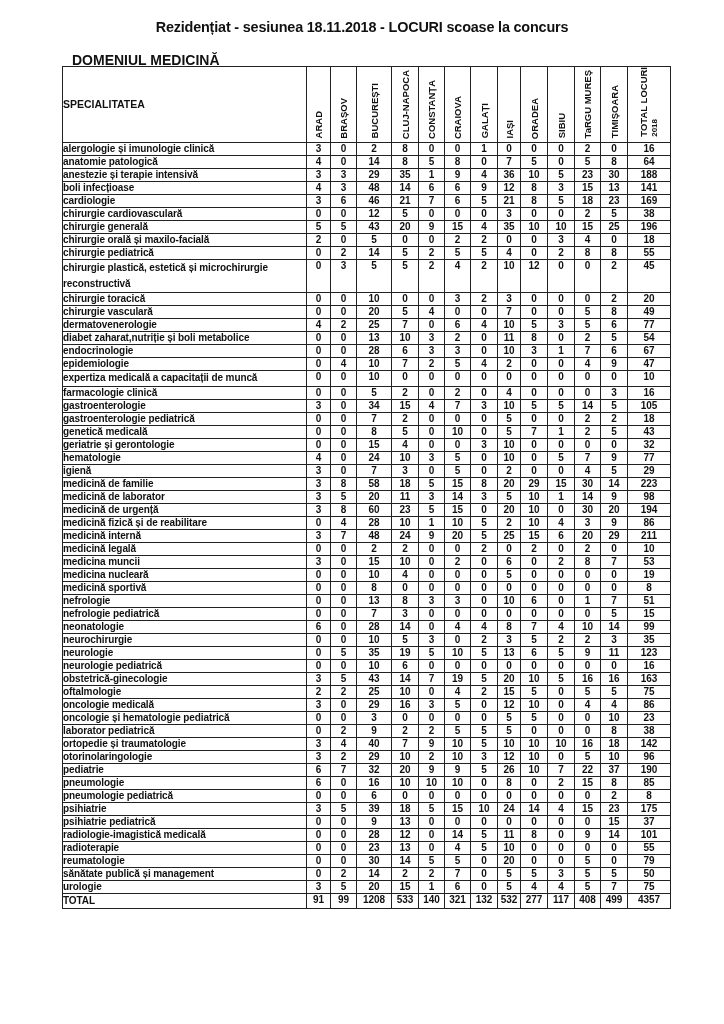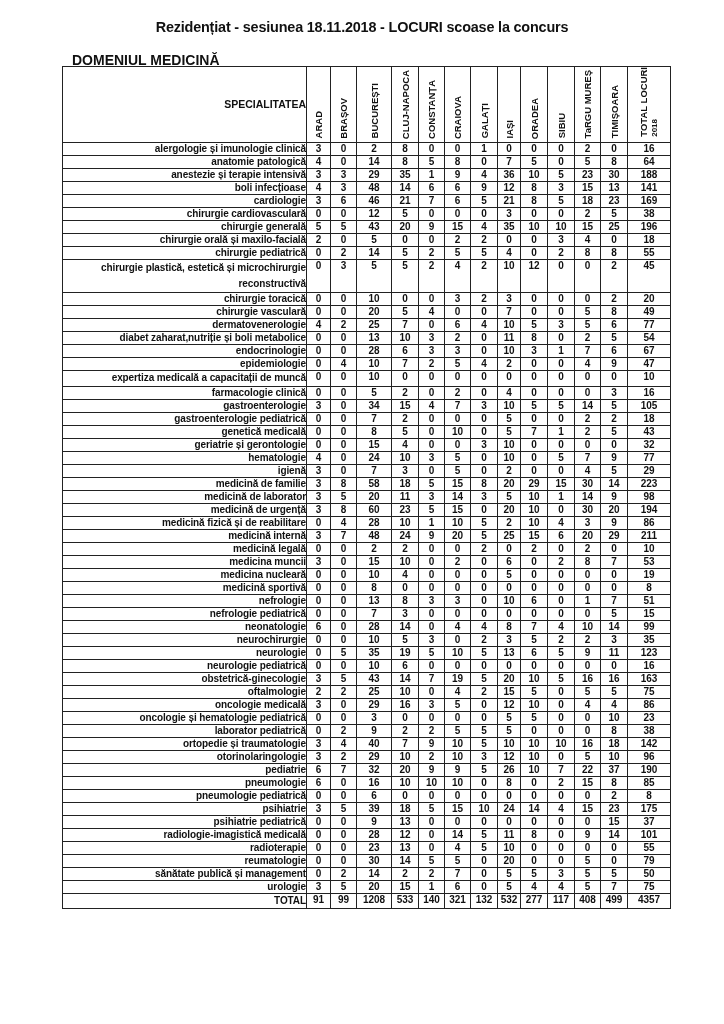--- a/index.html
+++ b/index.html
@@ -7,27 +7,27 @@
          font-family: "Liberation Sans", sans-serif; color: #111; }
   .title { position: absolute; left: 0; width: 724px; top: 18px; text-align: center;
            font-family: "Liberation Sans", sans-serif; font-weight: bold; font-size: 15.5px;
            letter-spacing: -0.2px; transform: scaleX(0.93); }
   .domain { position: absolute; left: 63px; top: 52px; font-weight: bold; font-size: 14px; margin-left: 9px; }
   table.grid { position: absolute; left: 62px; top: 66px; width: 609px;
                border-collapse: collapse; table-layout: fixed;
                border: 1.6px solid #111; }
   table.grid td, table.grid th { border: 1px solid #222; padding: 0; }
   th { font-size: 9.5px; font-weight: bold; }
-  th.spec { height: 74px; text-align: right; vertical-align: middle; font-size: 10.5px; }
+  th.spec { height: 74px; text-align: left; vertical-align: middle; font-size: 10.5px; }
   th.city { vertical-align: bottom; height: 74px; position: relative; }
   th.city .v { display: block; writing-mode: vertical-rl; transform: rotate(180deg);
                white-space: nowrap; margin: 0 auto 3px auto; font-size: 9.5px; line-height: 11px; }
   td { font-size: 10px; line-height: 12px; height: 12px; }
   td.name { padding-left: 2px; font-weight: bold; letter-spacing: -0.1px;
-            white-space: nowrap; overflow: hidden; text-align: right; }
+            white-space: nowrap; overflow: hidden; }
   td.name.wrap { white-space: normal; line-height: 16px; }
   td.num { text-align: center; font-weight: bold; font-family: "Liberation Sans Narrow", "Liberation Sans", sans-serif;
            font-stretch: condensed; vertical-align: top; }
   tr.tall td { height: 15px; }
   tr.double td { height: 28px; }
   tr.total td { height: 14px; }
 </style>
 </head>
 <body>
 

